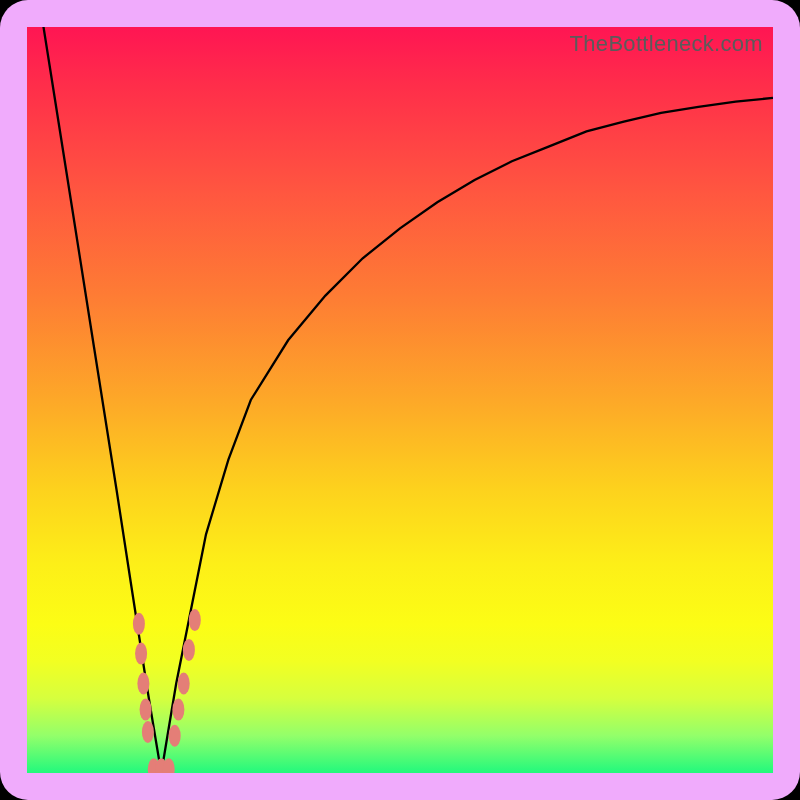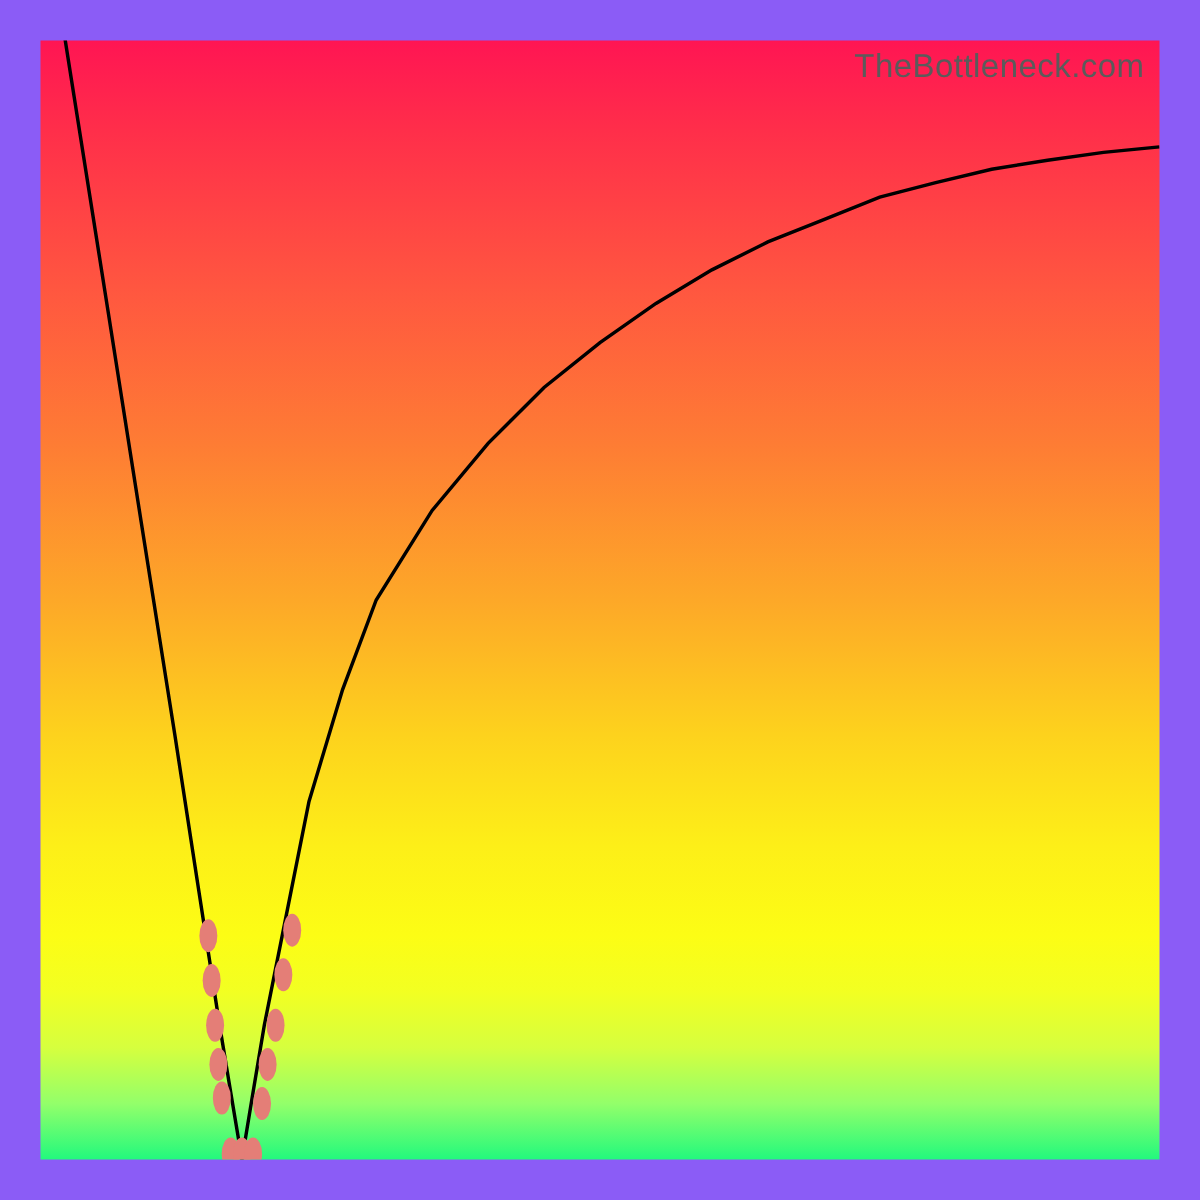--- a/index.html
+++ b/index.html
@@ -8,21 +8,22 @@
     width: 800px;
     height: 800px;
     overflow: hidden;
     background: #000;
     font-family: Arial, Helvetica, sans-serif;
   }
   .frame {
     position: relative;
     width: 800px;
     height: 800px;
-    background: #8b5cf6;
+    background: #f0abfc;
+    border-radius: 28px;
   }
   .plot-area {
     position: absolute;
     left: 27px;
     top: 27px;
     width: 746px;
     height: 746px;
     
     background: linear-gradient(
       to bottom,

